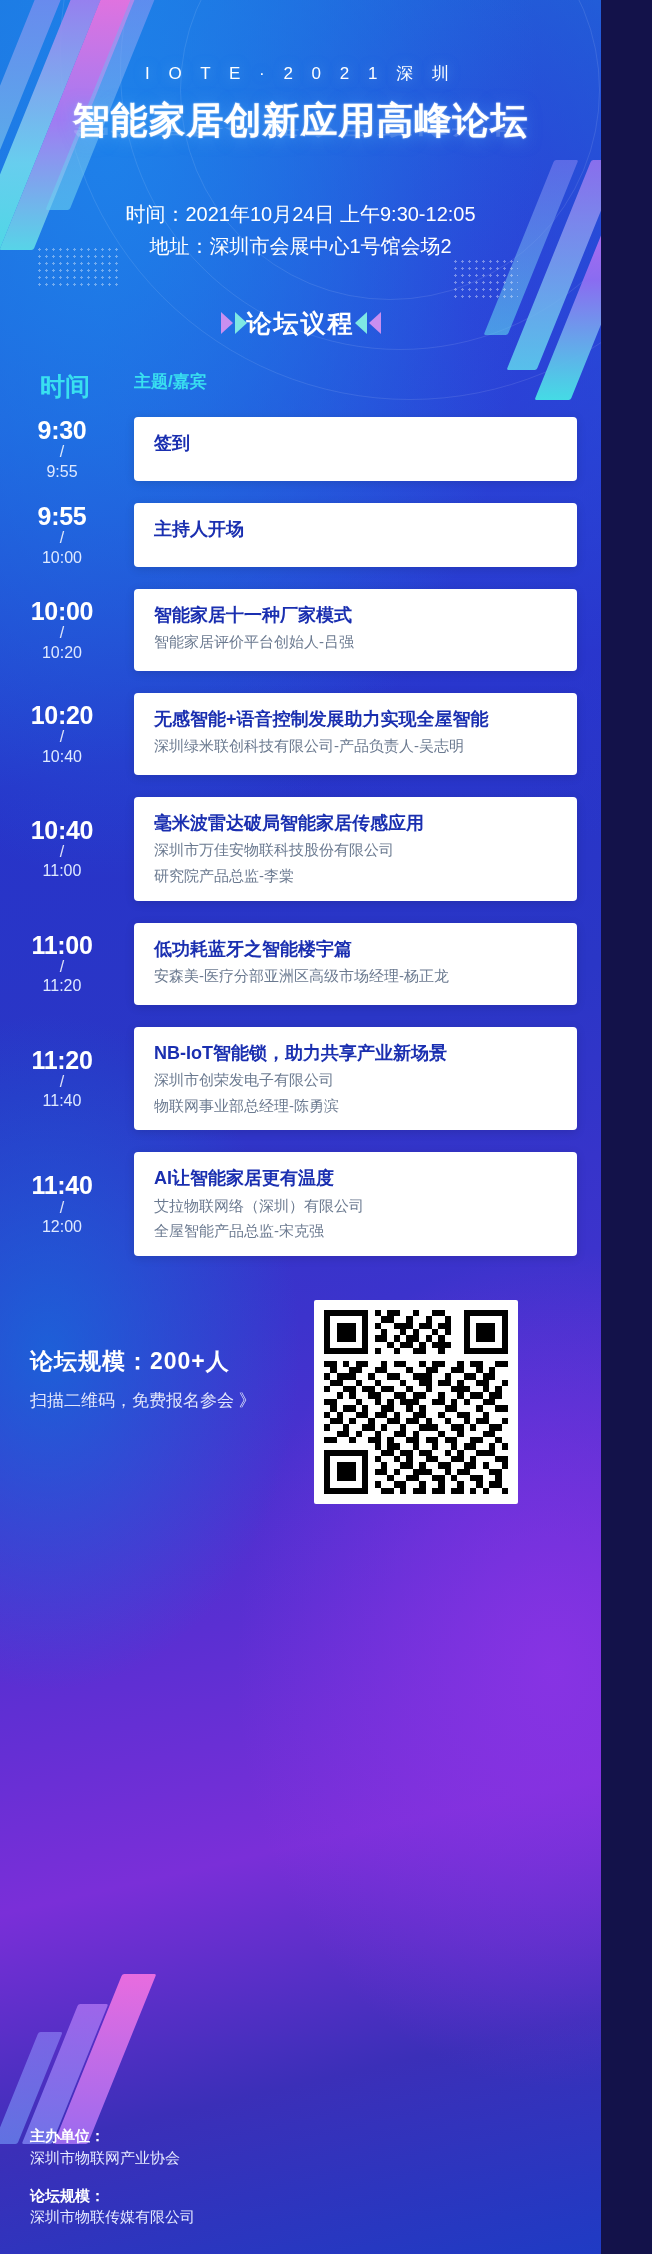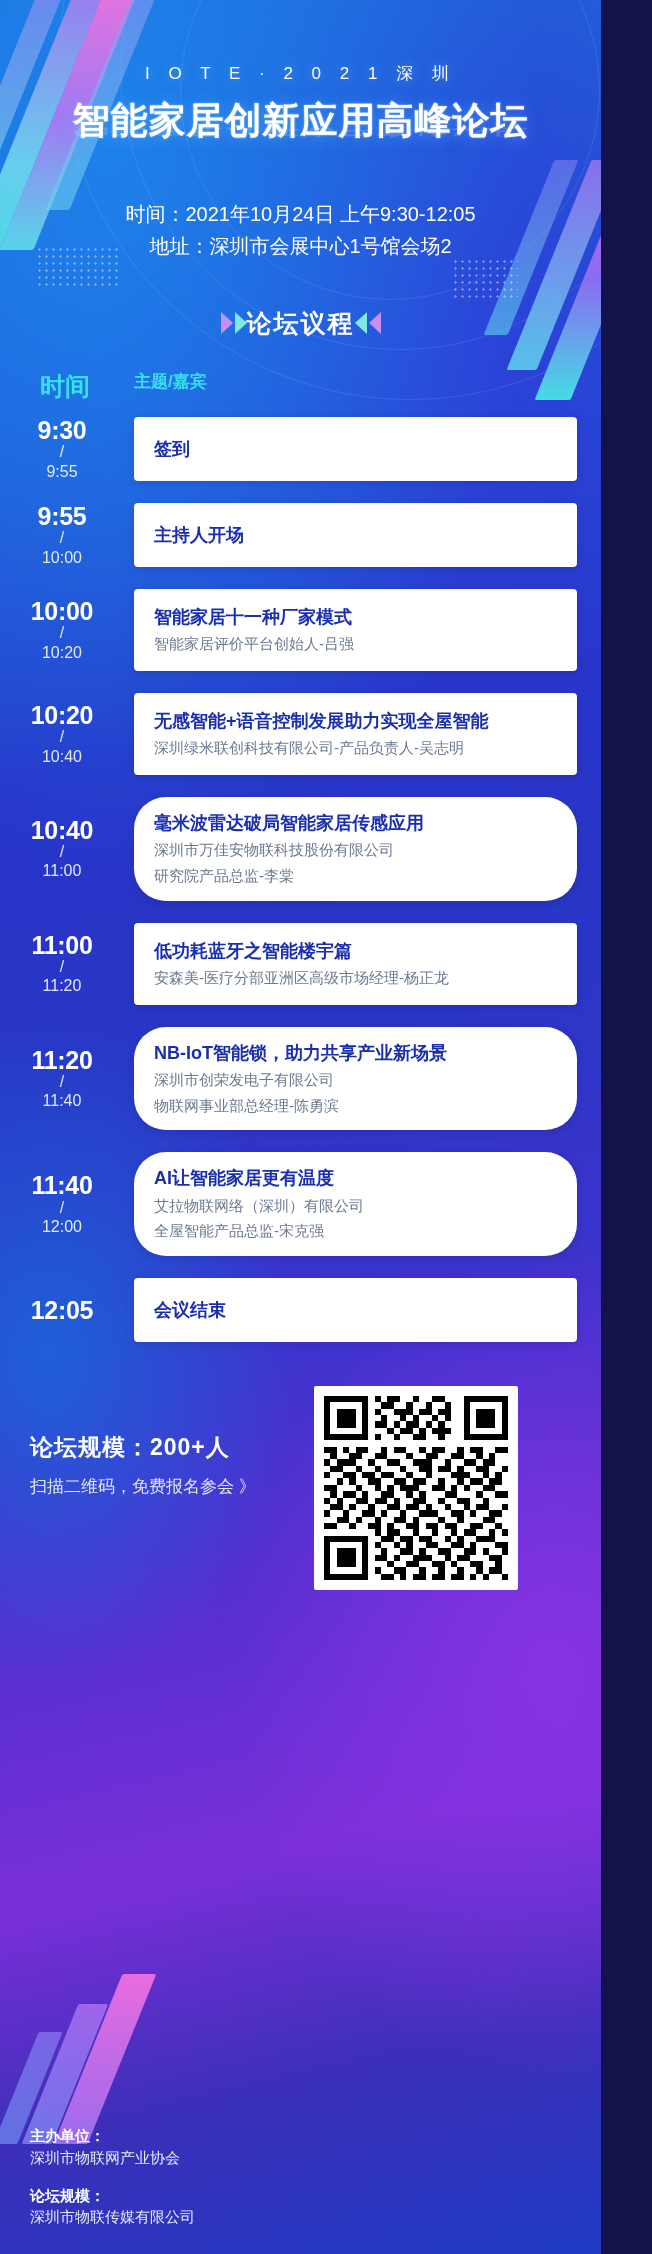--- a/index.html
+++ b/index.html
@@ -86,25 +86,25 @@
   .row { display:flex; align-items:center; margin-bottom:22px; padding-left:24px; }
   .timecell { width:82px; flex:0 0 82px; text-align:center; padding-right:6px; }
   .t-start { color:#ffffff; font-size:25px; font-weight:700; line-height:1.05; letter-spacing:-.3px; }
   .t-slash { color:rgba(255,255,255,.85); font-size:16px; line-height:1.15; }
   .t-end   { color:#dfe9ff; font-size:16px; line-height:1.2; }
 
   .card {
     flex:1; background:#ffffff; border-radius:4px;
     margin-left:28px; padding:14px 20px;
     box-shadow:0 2px 10px rgba(0,0,0,.13);
-    display:flex; flex-direction:column; justify-content:center;
+    display:flex; flex-direction:column; justify-content:flex-start;
   }
   .card.h1 { min-height:64px; }
   .card.h2 { min-height:82px; }
-  .card.h3 { min-height:102px;border-radius:32px; }
+  .card.h3 { min-height:102px; }
   .c-title { color:#1a2fb0; font-size:18px; font-weight:700; line-height:1.35; }
   .c-sub { color:#6b7a90; font-size:15px; line-height:1.45; margin-top:4px; font-weight:400; }
 
   
   .scale { position:relative; z-index:4; margin-top:44px; padding-left:30px;
            display:flex; align-items:flex-start; }
   .scale-left { padding-top:46px; }
   .scale-title { color:#ffffff; font-size:23px; font-weight:700; letter-spacing:1px; }
   .scale-sub { color:#e2e6fb; font-size:17px; margin-top:12px; }
   .qr-wrap { margin-left:58px; background:#ffffff; padding:10px; border-radius:2px;
@@ -260,28 +260,20 @@
         <div class="t-slash">/</div>
         <div class="t-end">12:00</div>
       </div>
       <div class="card h3">
         <div class="c-title">AI让智能家居更有温度</div>
         <div class="c-sub">艾拉物联网络（深圳）有限公司</div>
         <div class="c-sub">全屋智能产品总监-宋克强</div>
       </div>
     </div>
 
-    <div class="row">
-      <div class="timecell">
-        <div class="t-start">12:05</div>
-      </div>
-      <div class="card h1">
-        <div class="c-title">会议结束</div>
-      </div>
-    </div>
   </div>
 
   <div class="scale">
     <div class="scale-left">
       <div class="scale-title">论坛规模：200+人</div>
       <div class="scale-sub">扫描二维码，免费报名参会 》</div>
     </div>
     <div class="qr-wrap">
       <svg class="qr" viewBox="0 0 29 29" shape-rendering="crispEdges">
         <rect width="29" height="29" fill="#fff"></rect>

